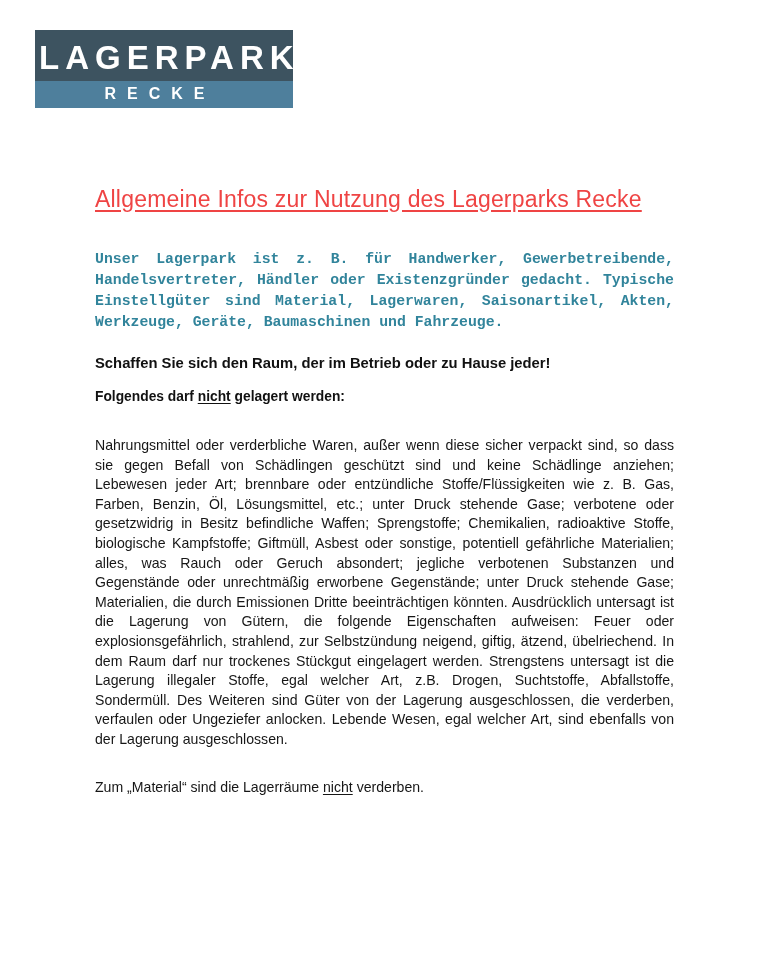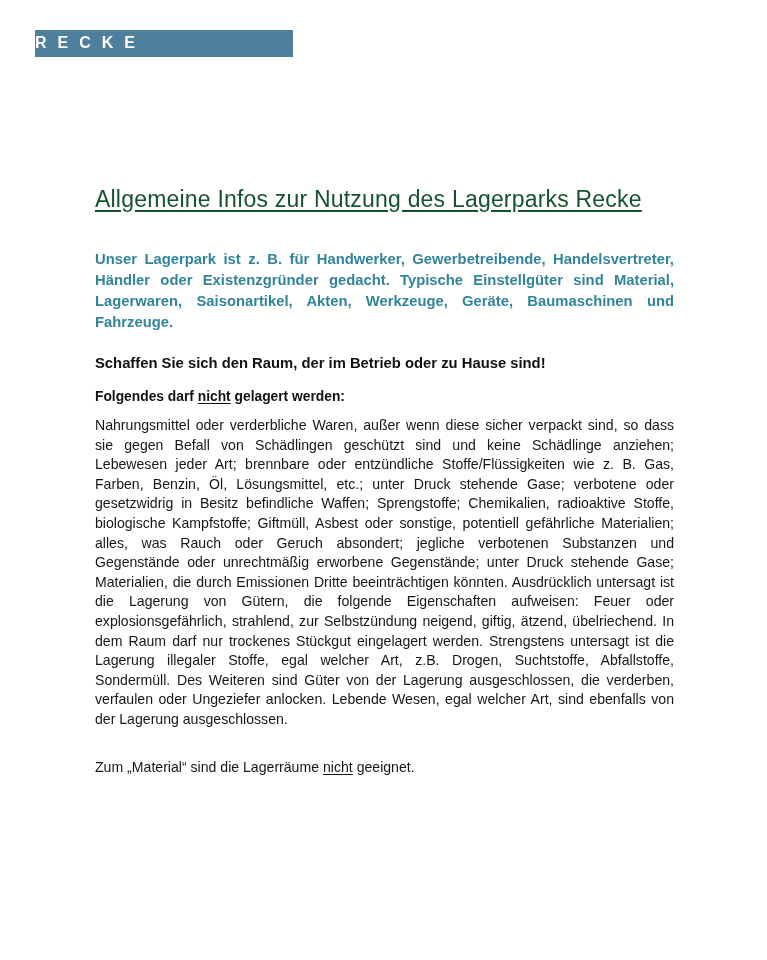--- a/index.html
+++ b/index.html
@@ -29,59 +29,60 @@
     text-align: center;
     padding: 11px 0 7px 4px;
     line-height: 1;
   }
   .logo-bottom {
     background: #4e7f9c;
     color: #ffffff;
     font-size: 16px;
     font-weight: bold;
     letter-spacing: 11px;
-    text-align: left;
+    text-align: center;
     padding: 4px 8px 5px 0;
     line-height: 1.1;
   }
   .content {
     position: absolute;
     top: 186px;
     left: 95px;
     width: 579px;
   }
   .doc-title {
     font-size: 23px;
     font-weight: 400;
-    color: #14532d;
+    color: #ef4444;
     text-decoration: underline;
     text-underline-offset: 3px;
     margin-bottom: 36px;
     letter-spacing: 0.2px;
     white-space: nowrap;
   }
   .teal-par {
     color: #31849B;
     font-weight: bold;
     font-size: 14.8px;
     line-height: 21px;
     text-align: justify;
     margin-bottom: 17px;
+    font-family: Liberation Mono, monospace;
   }
   .slogan {
     font-weight: bold;
     font-size: 14.8px;
     margin-top: 22px;
     margin-bottom: 18px;
     color: #111111;
   }
   .forbidden-heading {
     font-weight: bold;
     font-size: 13.8px;
-    margin-bottom: 12px;
+    margin-bottom: 32px;
     color: #111111;
   }
   .body-par {
     font-size: 14.1px;
     line-height: 19.6px;
     text-align: justify;
     margin-bottom: 28px;
     color: #161616;
   }
   .plain-par {
@@ -92,34 +93,35 @@
     color: #161616;
   }
   .u { text-decoration: underline; text-underline-offset: 2px; }
 </style>
 </head>
 <body>
 
 <div class="page">
 
   <div class="logo">
+    <div class="logo-top">LAGERPARK</div>
     <div class="logo-bottom">RECKE</div>
   </div>
 
   <div class="content">
 
     <h1 class="doc-title">Allgemeine Infos zur Nutzung des Lagerparks Recke</h1>
 
     <p class="teal-par">Unser Lagerpark ist z. B.  für Handwerker, Gewerbetreibende, Handelsvertreter, Händler oder Existenzgründer gedacht. Typische Einstellgüter sind Material, Lagerwaren, Saisonartikel, Akten, Werkzeuge, Geräte, Baumaschinen und Fahrzeuge.</p>
 
 
-    <p class="slogan">Schaffen Sie sich den Raum, der im Betrieb oder zu Hause sind!</p>
+    <p class="slogan">Schaffen Sie sich den Raum, der im Betrieb oder zu Hause jeder!</p>
 
     <p class="forbidden-heading"><span>Folgendes darf </span><span class="u">nicht</span><span> gelagert werden:</span></p>
 
     <p class="body-par">Nahrungsmittel oder verderbliche Waren, außer wenn diese sicher verpackt sind, so dass sie gegen Befall von Schädlingen geschützt sind und keine Schädlinge anziehen; Lebewesen jeder Art; brennbare oder entzündliche Stoffe/Flüssigkeiten wie z. B. Gas, Farben, Benzin, Öl, Lösungsmittel, etc.; unter Druck stehende Gase; verbotene oder gesetzwidrig in Besitz befindliche Waffen; Sprengstoffe; Chemikalien, radioaktive Stoffe, biologische Kampfstoffe; Giftmüll, Asbest oder sonstige, potentiell gefährliche Materialien; alles, was Rauch oder Geruch absondert; jegliche verbotenen Substanzen und Gegenstände oder unrechtmäßig erworbene Gegenstände; unter Druck stehende Gase; Materialien, die durch Emissionen Dritte beeinträchtigen könnten. Ausdrücklich untersagt ist die Lagerung von Gütern, die folgende Eigenschaften aufweisen: Feuer oder explosionsgefährlich, strahlend, zur Selbstzündung neigend, giftig, ätzend, übelriechend. In dem Raum darf nur trockenes Stückgut eingelagert werden. Strengstens untersagt ist die Lagerung illegaler Stoffe, egal welcher Art, z.B. Drogen, Suchtstoffe, Abfallstoffe, Sondermüll. Des Weiteren sind Güter von der Lagerung ausgeschlossen, die verderben, verfaulen oder Ungeziefer anlocken. Lebende Wesen, egal welcher Art, sind ebenfalls von der Lagerung ausgeschlossen.</p>
 
-    <p class="plain-par"><span>Zum „Material“ sind die Lagerräume </span><span class="u">nicht</span><span> geeignet.</span></p>
+    <p class="plain-par"><span>Zum „Material“ sind die Lagerräume </span><span class="u">nicht</span><span> verderben.</span></p>
 
 
   </div>
 
 </div>
 
 </body></html>

